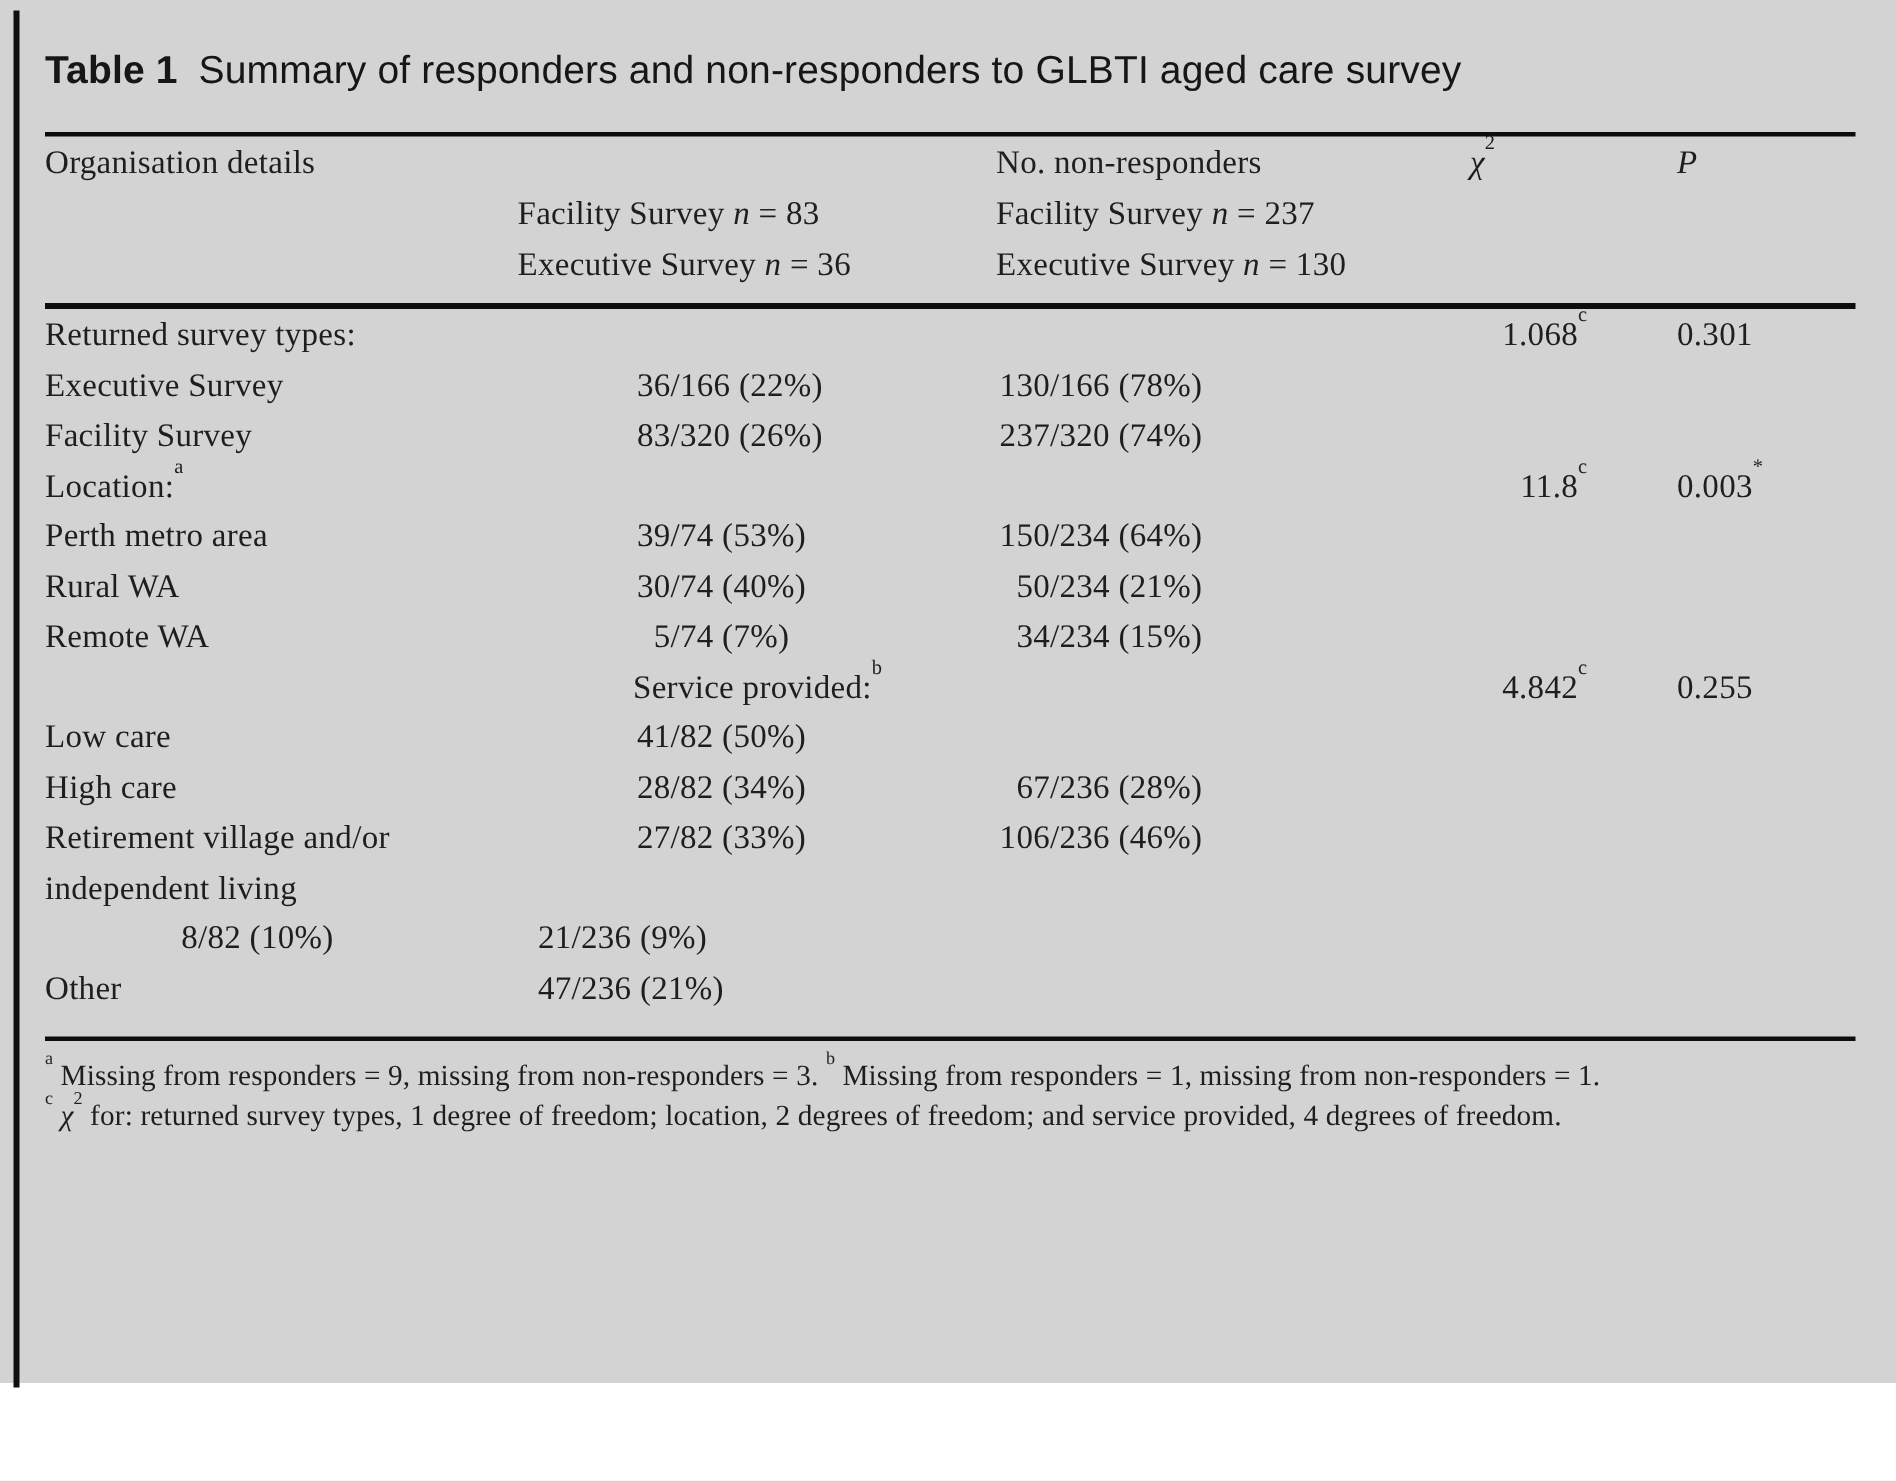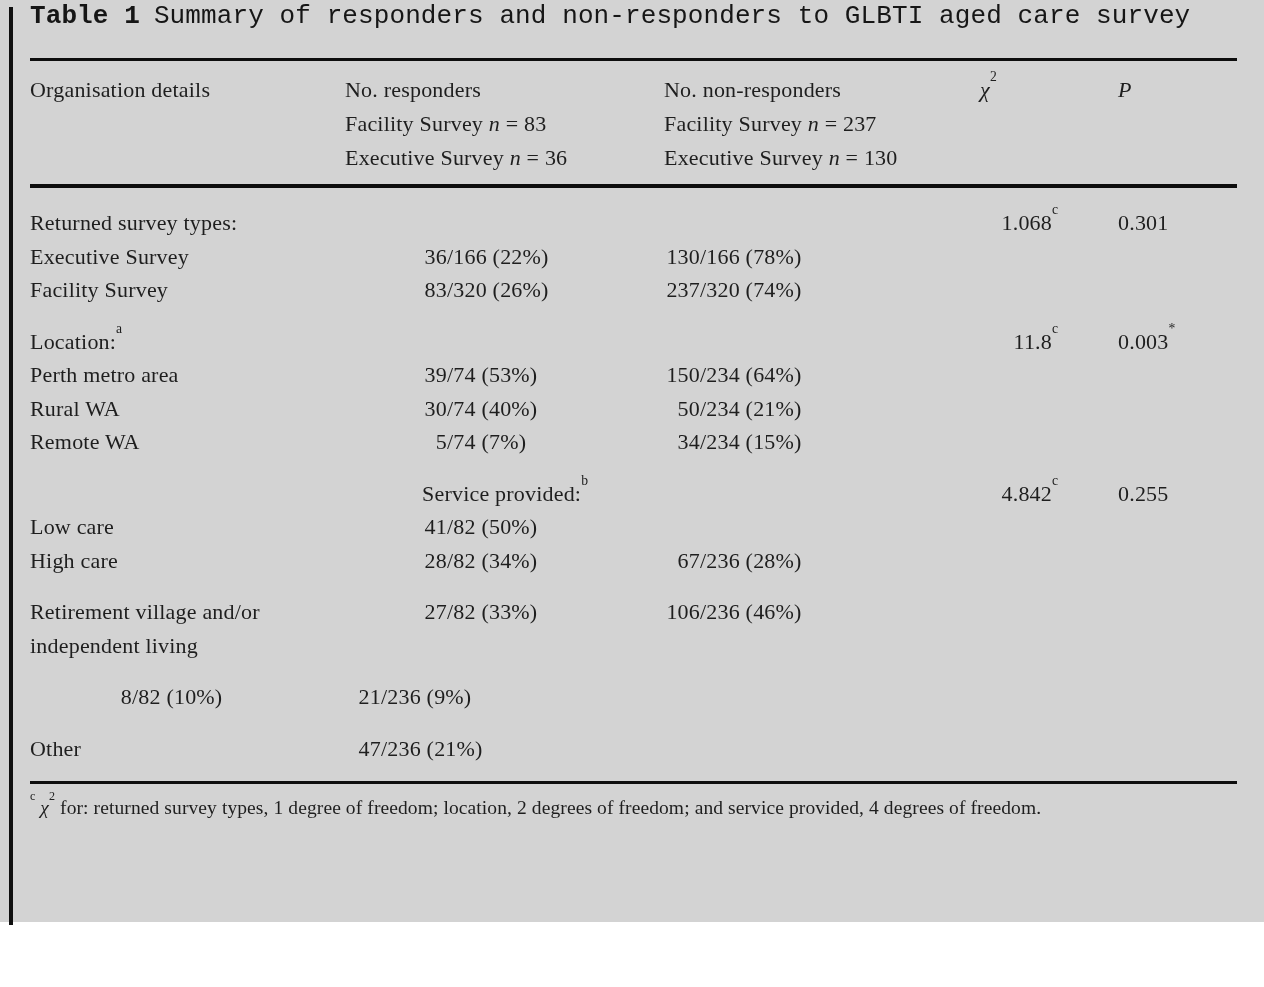--- a/index.html
+++ b/index.html
@@ -10,37 +10,37 @@
     width:1264px; height:987px; background:var(--white);
     font-family:"Liberation Serif","DejaVu Serif",serif;
     color:var(--text);
   }
   .sheet{position:relative; width:1264px; height:987px; overflow:hidden; background:var(--white);}
   .graybg{position:absolute; left:0; top:0; width:1264px; height:922px; background:var(--bg);}
   .scanbar{position:absolute; left:9px; top:7px; width:4px; height:918px; background:#101010;}
   .content{position:absolute; left:30px; top:0; width:1207px;}
 
   .titlerow{
-    line-height:32px; font-size:26px;
-    font-family:Liberation Mono, monospace;
+    margin-top:30px; line-height:32px; font-size:26px;
+    font-family:Liberation Sans, sans-serif;
     color:#161616; letter-spacing:0.1px;
   }
   .titlerow .tlabel{font-weight:700; margin-right:14px;}
 
   .rule{background:var(--rule);}
   .rule.top{margin-top:26px; height:3px;}
   .rule.head{margin-top:9px; height:4px;}
   .rule.foot{margin-top:16px; height:3px;}
 
   .hgrid, .sec{
     display:grid;
     grid-template-columns:315px 319px 316px 138px 119px;
   }
-  .hgrid{margin-top:12px; line-height:34px; font-size:22px; letter-spacing:0.2px;}
-  .sec{margin-top:18px; line-height:33.5px; font-size:22px; letter-spacing:0.2px;}
+  .hgrid{line-height:34px; font-size:22px; letter-spacing:0.2px;}
+  .sec{line-height:33.5px; font-size:22px; letter-spacing:0.2px;}
 
   .cell{white-space:nowrap;}
   .cell.wrap{white-space:normal;}
 
   i{font-style:italic;}
   sup.sp{
     font-size:62%; line-height:0; font-style:normal;
     position:relative; top:-0.55em; letter-spacing:0;
   }
 
@@ -64,21 +64,20 @@
   <div class="content">
 
     <div class="titlerow">
       <span class="tlabel">Table 1</span><span>Summary of responders and non-responders to GLBTI aged care survey</span>
     </div>
 
     <div class="rule top"></div>
 
     <div class="hgrid">
       <div class="cell" style="grid-area:1/1">Organisation details</div>
-      <div class="cell" style="grid-area:1/2"><span>No. responders</span></div>
       <div class="cell" style="grid-area:2/2"><span>Facility Survey </span><i>n</i><span> = 83</span></div>
       <div class="cell" style="grid-area:3/2"><span>Executive Survey </span><i>n</i><span> = 36</span></div>
       <div class="cell" style="grid-area:1/3"><span>No. non-responders</span></div>
       <div class="cell" style="grid-area:2/3"><span>Facility Survey </span><i>n</i><span> = 237</span></div>
       <div class="cell" style="grid-area:3/3"><span>Executive Survey </span><i>n</i><span> = 130</span></div>
       <div class="cell" style="grid-area:1/4"><i>χ</i><sup class="sp">2</sup></div>
       <div class="cell" style="grid-area:1/5"><i>P</i></div>
     </div>
 
     <div class="rule head"></div>
@@ -130,17 +129,18 @@
         </div>
         <div class="sec">
           <div class="cell wrap" style="grid-column: 1;">Other</div>
           <div class="cell val c3"><span class="fnum">47</span><span>/236 (21%)</span></div>
         </div>
       </div>
 
     <div class="rule foot"></div>
 
     <div class="footnotes">
+        <div><sup class="sp">a</sup><span> Missing from responders = 9, missing from non-responders = 3. </span><sup class="sp">b</sup><span> Missing from responders = 1, missing from non-responders = 1.</span></div>
         <div><sup class="sp">c</sup><span> </span><i>χ</i><sup class="sp">2</sup><span> for: returned survey types, 1 degree of freedom; location, 2 degrees of freedom; and service provided, 4 degrees of freedom.</span></div>
       </div>
 
   </div>
 </div>
 
 </body></html>

